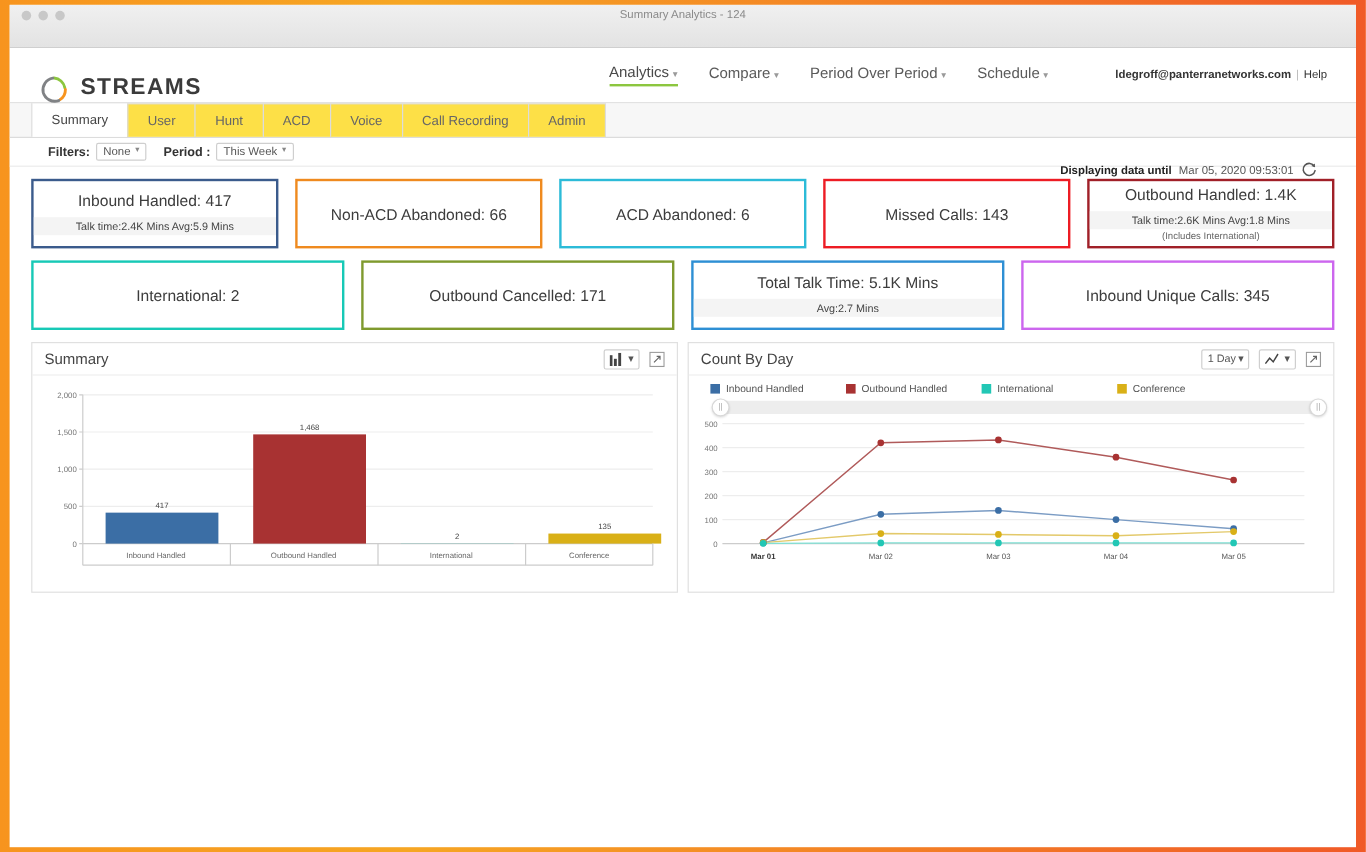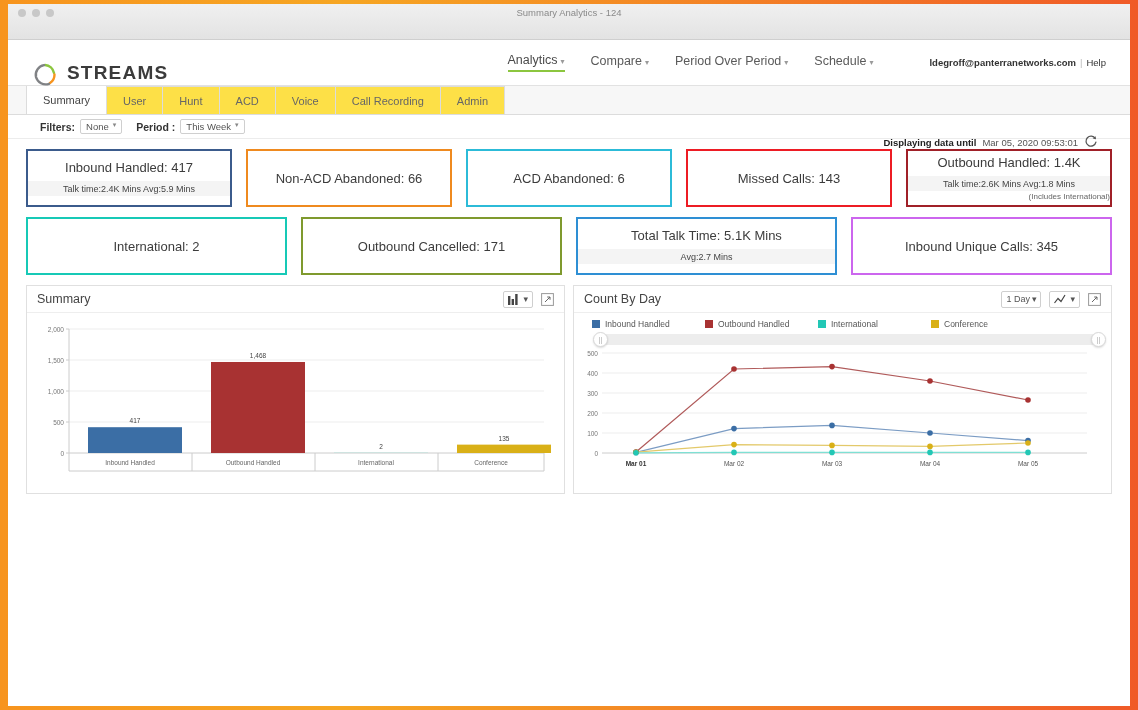--- a/index.html
+++ b/index.html
@@ -92,21 +92,21 @@
     flex:1; height:58px; background:#fff; border:2px solid #ccc;
     display:flex; flex-direction:column; align-items:center;
     justify-content:center; overflow:hidden;
   }
   .card-title { font-size:13px; color:#3c3c3c; text-align:center; }
   .card-sub {
     width:100%; background:#f4f4f4; text-align:center;
     font-size:9px; color:#444; padding:2.5px 0; margin-top:6px;
   }
   .card-note {
-    width:100%; text-align:right; font-size:8px; color:#666;
+    width:100%; text-align:center; font-size:8px; color:#666;
     padding-top:1px;
   }
   
   .panels { display:flex; gap:8px; padding:0 18px 14px 18px; }
   .panel {
     flex:1; background:#fff; border:1px solid #e0e0e0;
     display:flex; flex-direction:column; height:209px;
   }
   .panel-head {
     height:27px; display:flex; align-items:center; padding:0 10px;

